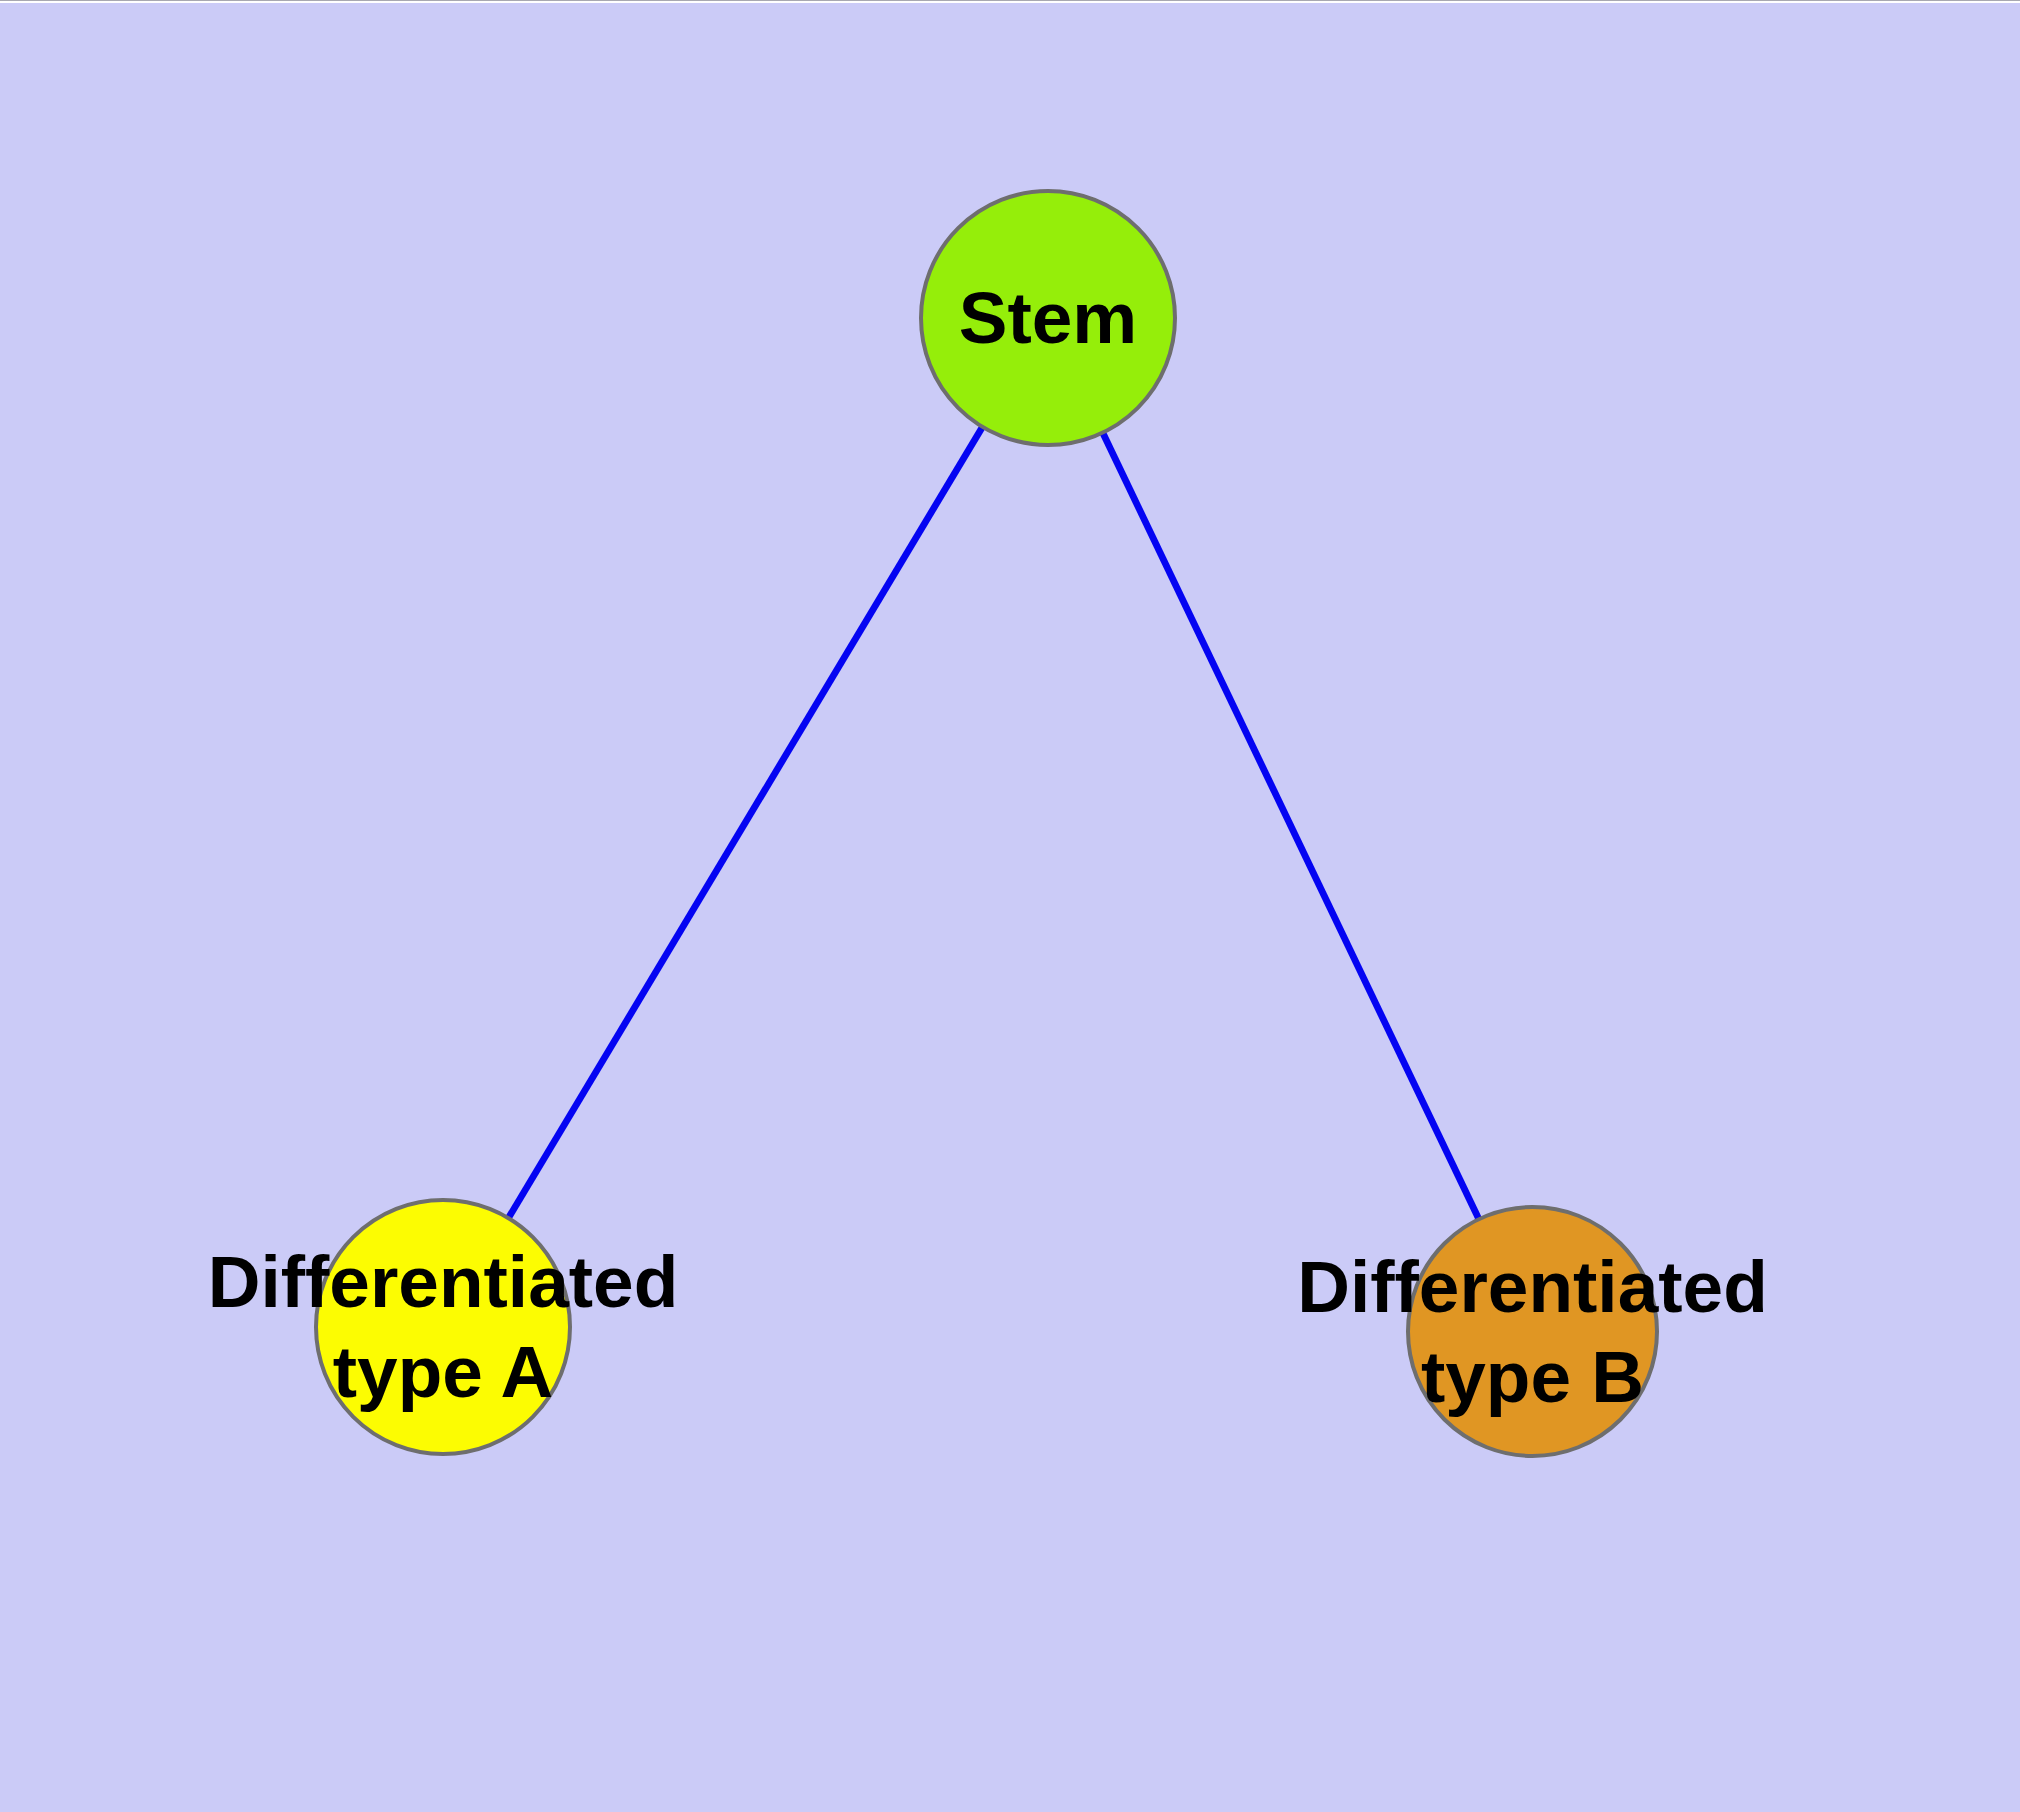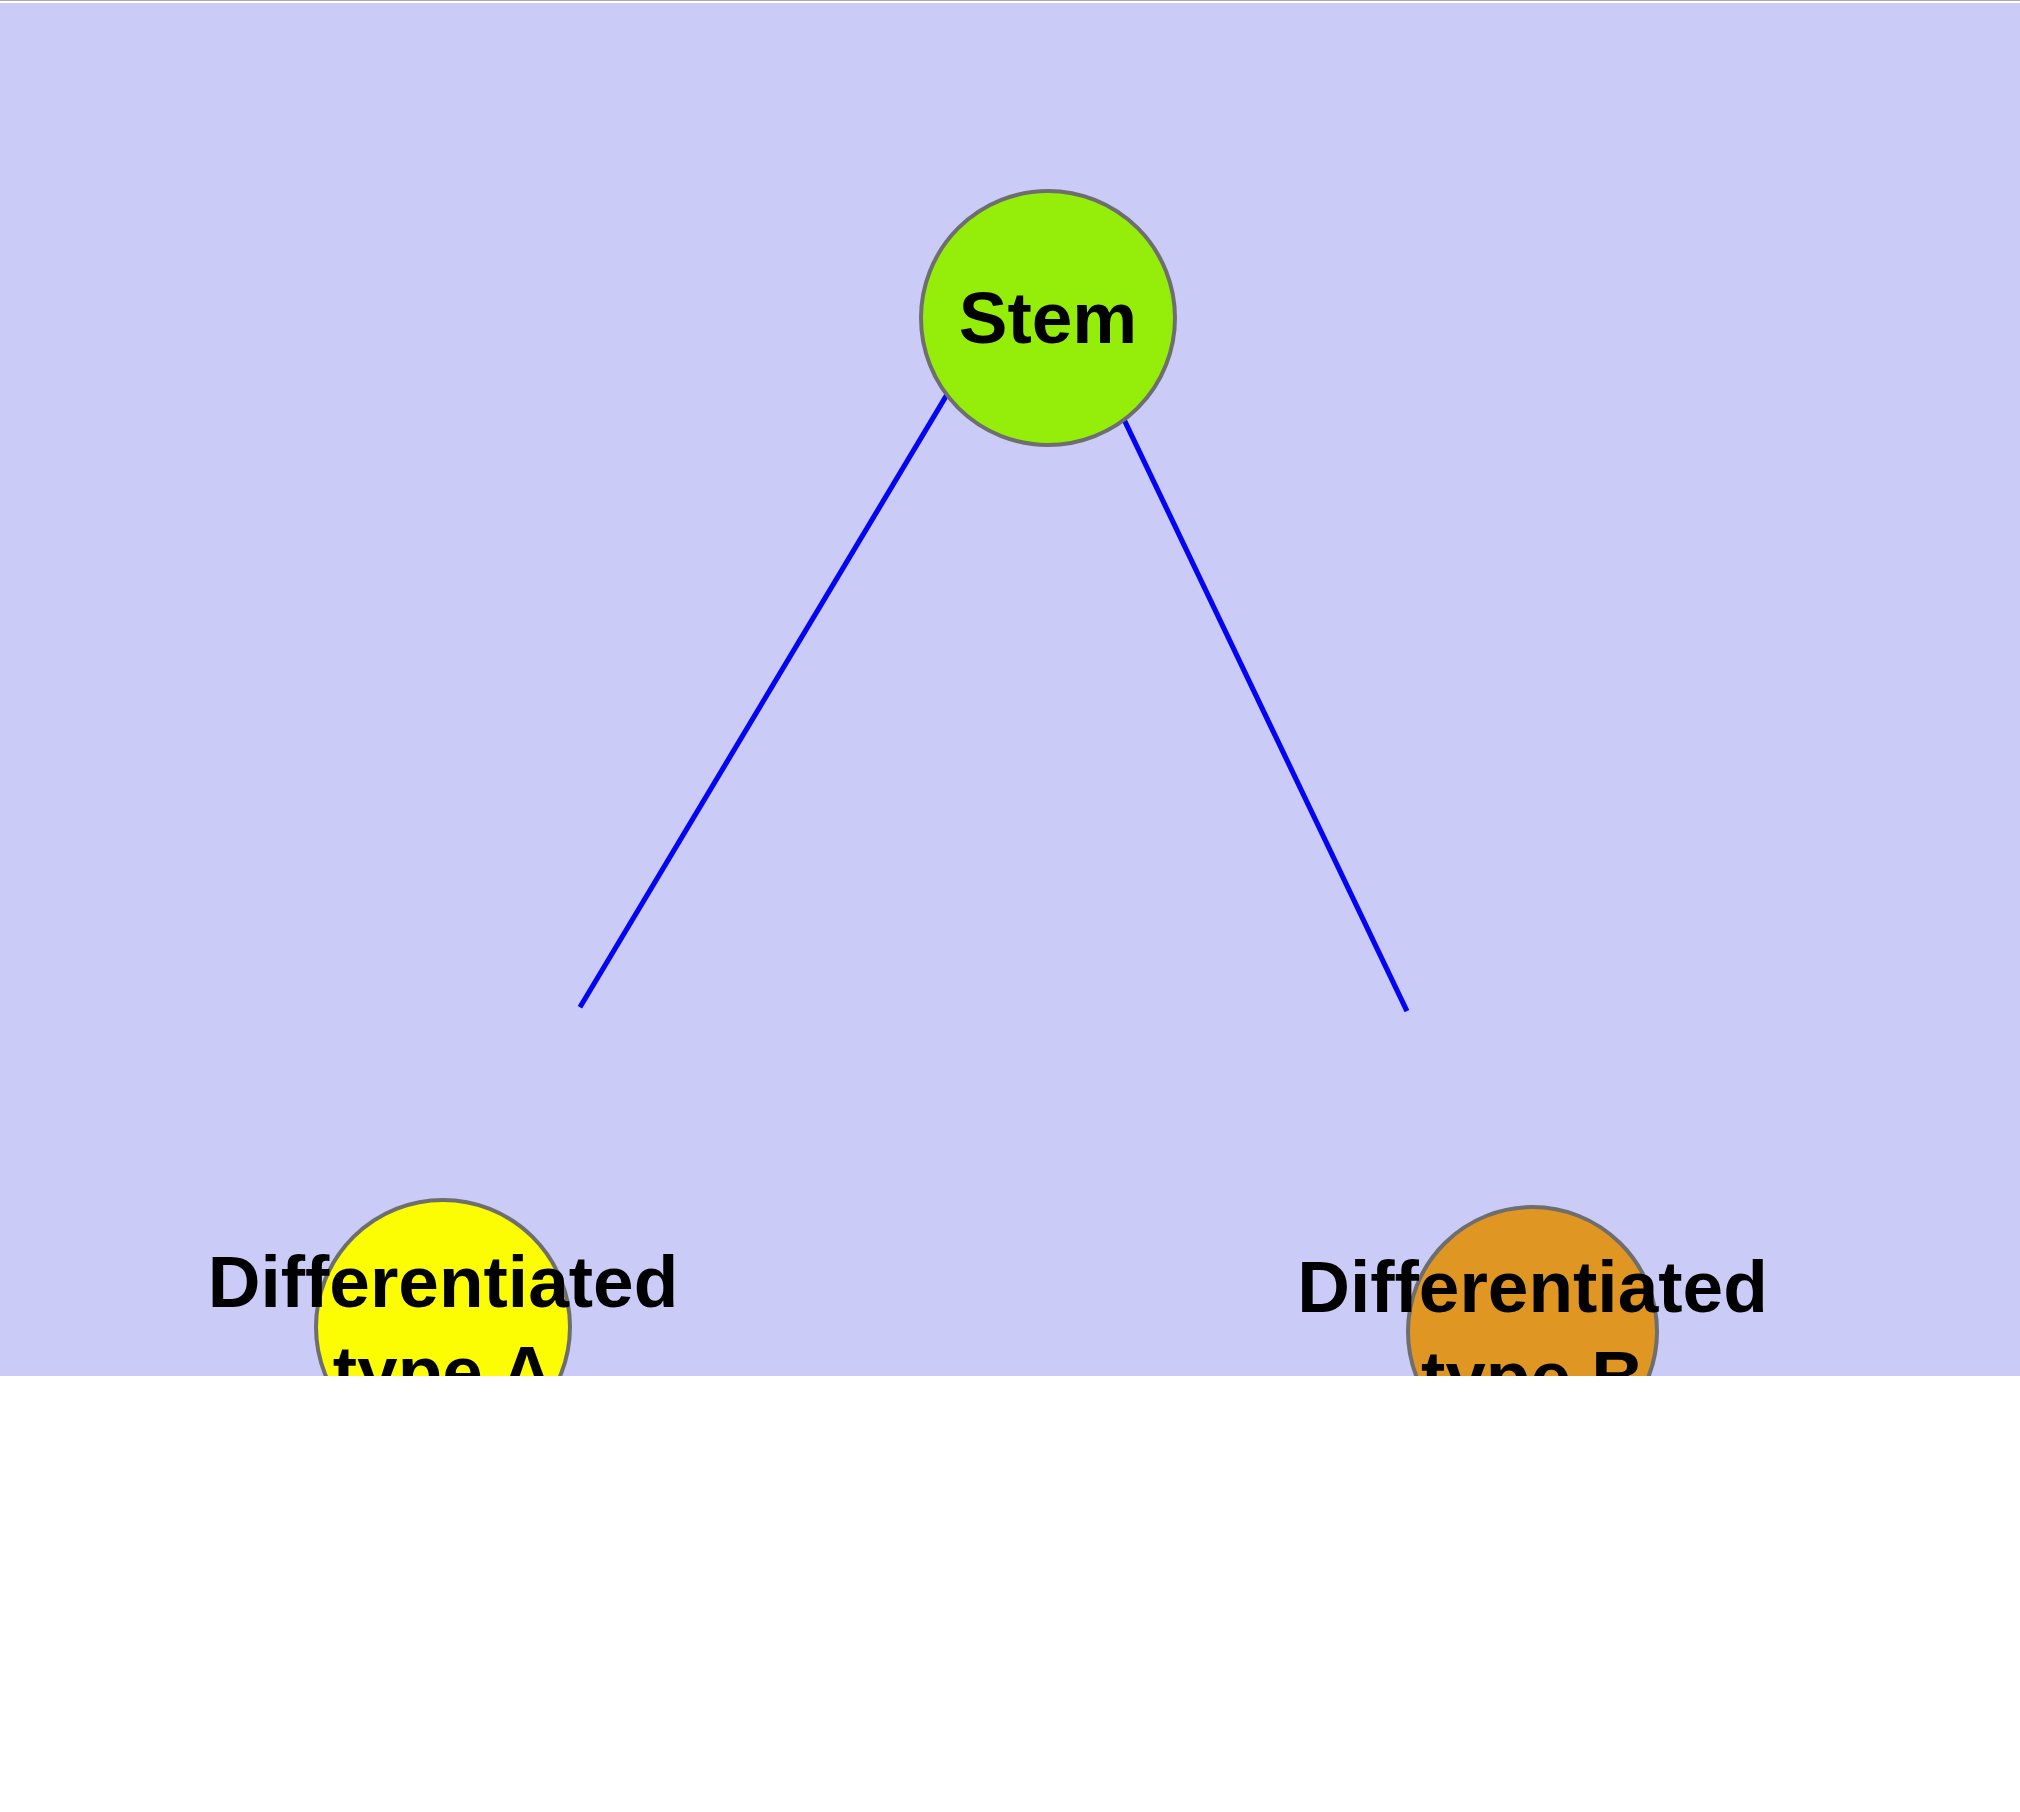--- a/index.html
+++ b/index.html
@@ -3,21 +3,21 @@
 <meta charset="utf-8">
 <style>
   html, body {
     margin: 0;
     padding: 0;
     font-family: "Liberation Sans", sans-serif;
   }
   .canvas {
     position: relative;
     width: 2021px;
-    height: 1376px;
+    height: 1812px;
     overflow: hidden;
     background: #CBCBF7; 
   }
   .top-strip {
     position: absolute;
     left: 0; top: 0;
     width: 100%;
     height: 3.4px;
     background: #ffffff;
     border-top: 0.8px solid #a8a8b0;

